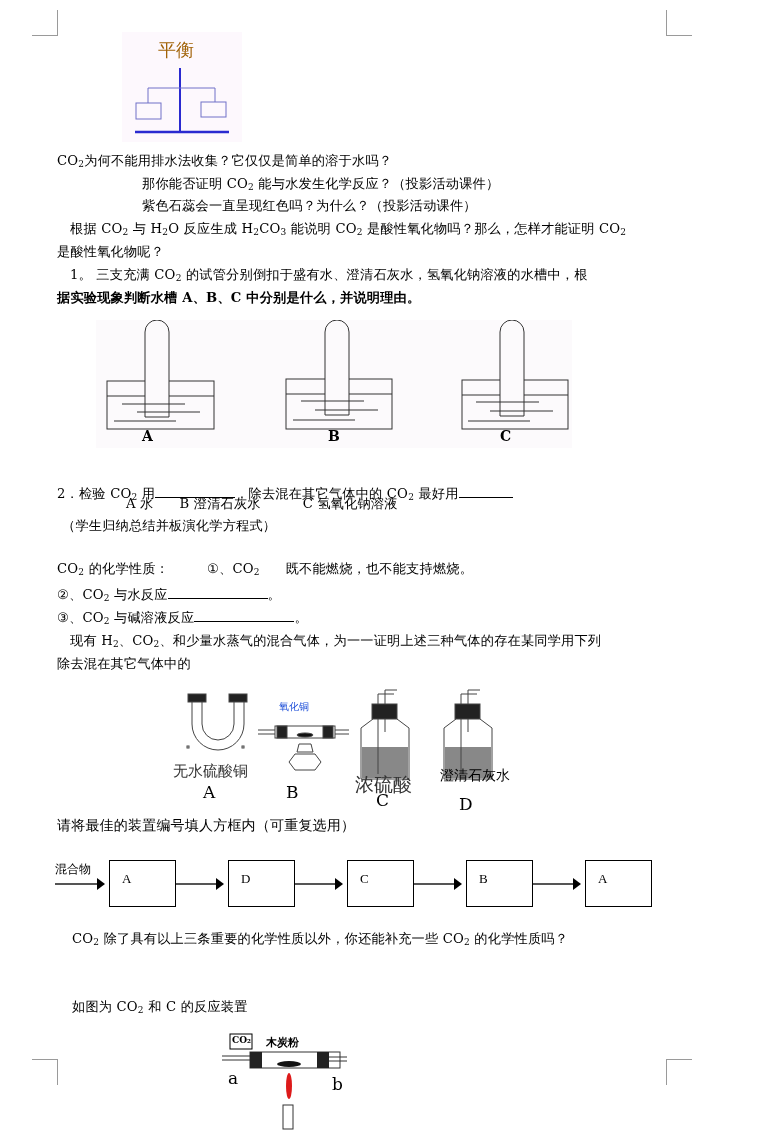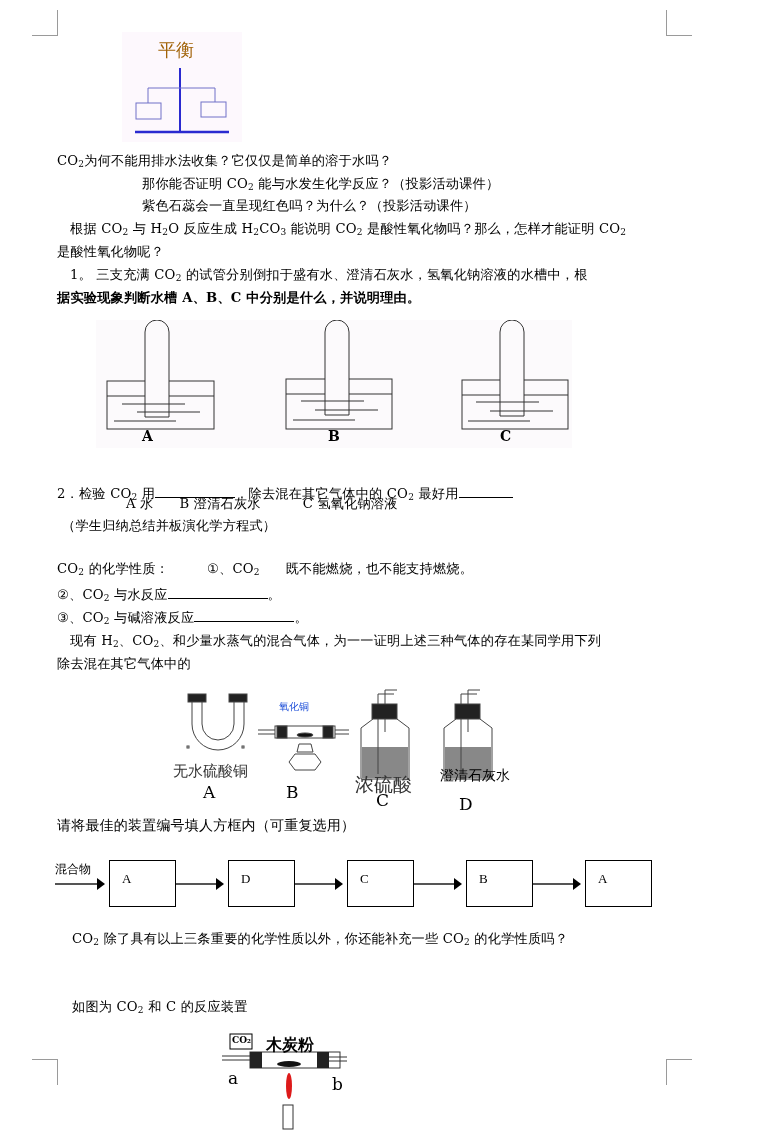--- a/index.html
+++ b/index.html
@@ -210,16 +210,16 @@
     <rect x="28" y="22" width="90" height="16" fill="#fff" stroke="#333"></rect>
     <rect x="28" y="22" width="12" height="16" fill="#222"></rect>
     <rect x="95" y="22" width="12" height="16" fill="#222"></rect>
     <line x1="107" y1="27" x2="125" y2="27" stroke="#333"></line>
     <line x1="107" y1="31" x2="125" y2="31" stroke="#333"></line>
     <ellipse cx="67" cy="34" rx="12" ry="3" fill="#111"></ellipse>
     <ellipse cx="67" cy="56" rx="3" ry="13" fill="#dd1a1a"></ellipse>
     <rect x="61" y="75" width="10" height="24" fill="#fff" stroke="#333"></rect>
   </svg>
   <div class="abs" style="left:10px;top:5px;font-size:9px;font-weight:bold;">CO₂</div>
-  <div class="abs sans" style="left:44px;top:5px;font-size:16px;font-weight:bold;">木炭粉</div>
+  <div class="abs sans" style="left:44px;top:5px;font-size:11px;font-weight:bold;">木炭粉</div>
   <div class="abs" style="left:6px;top:38px;font-size:17px;">a</div>
   <div class="abs" style="left:110px;top:44px;font-size:17px;">b</div>
 </div>
 
 </body></html>

